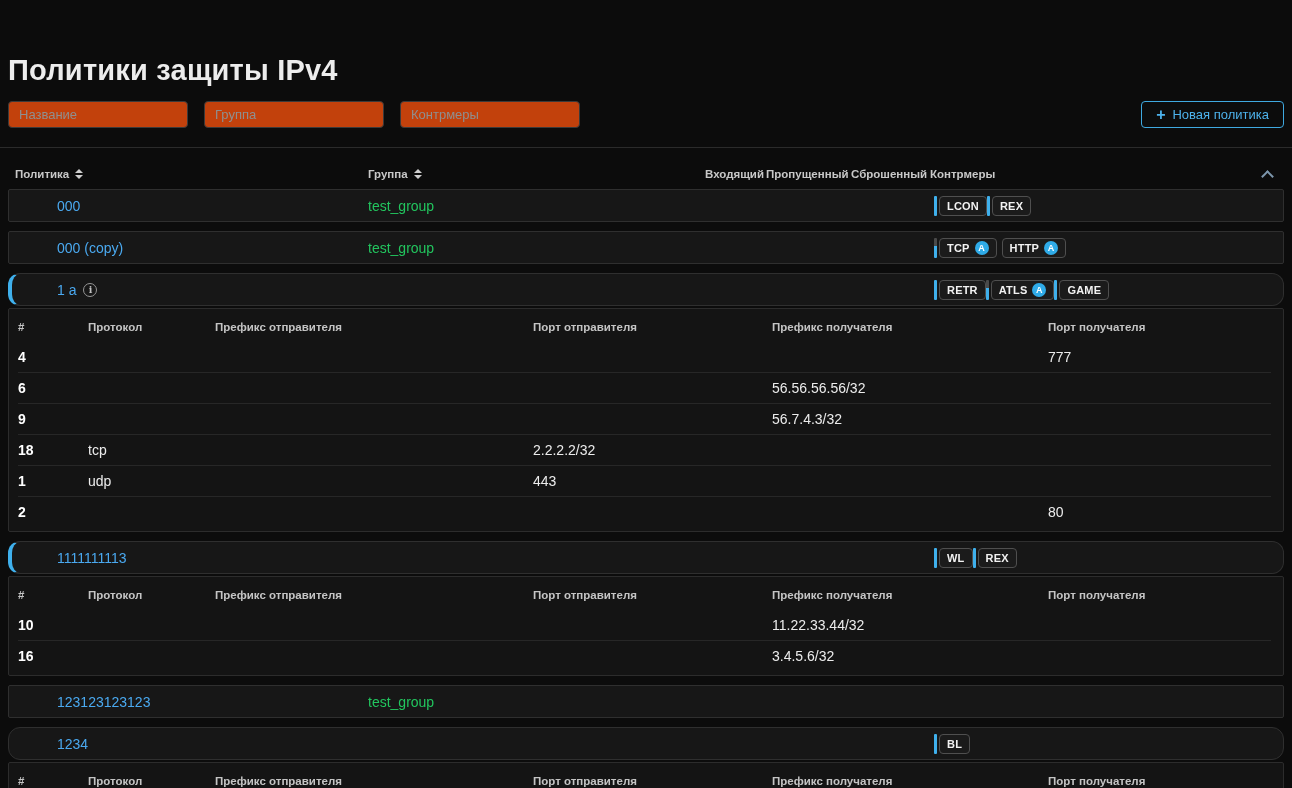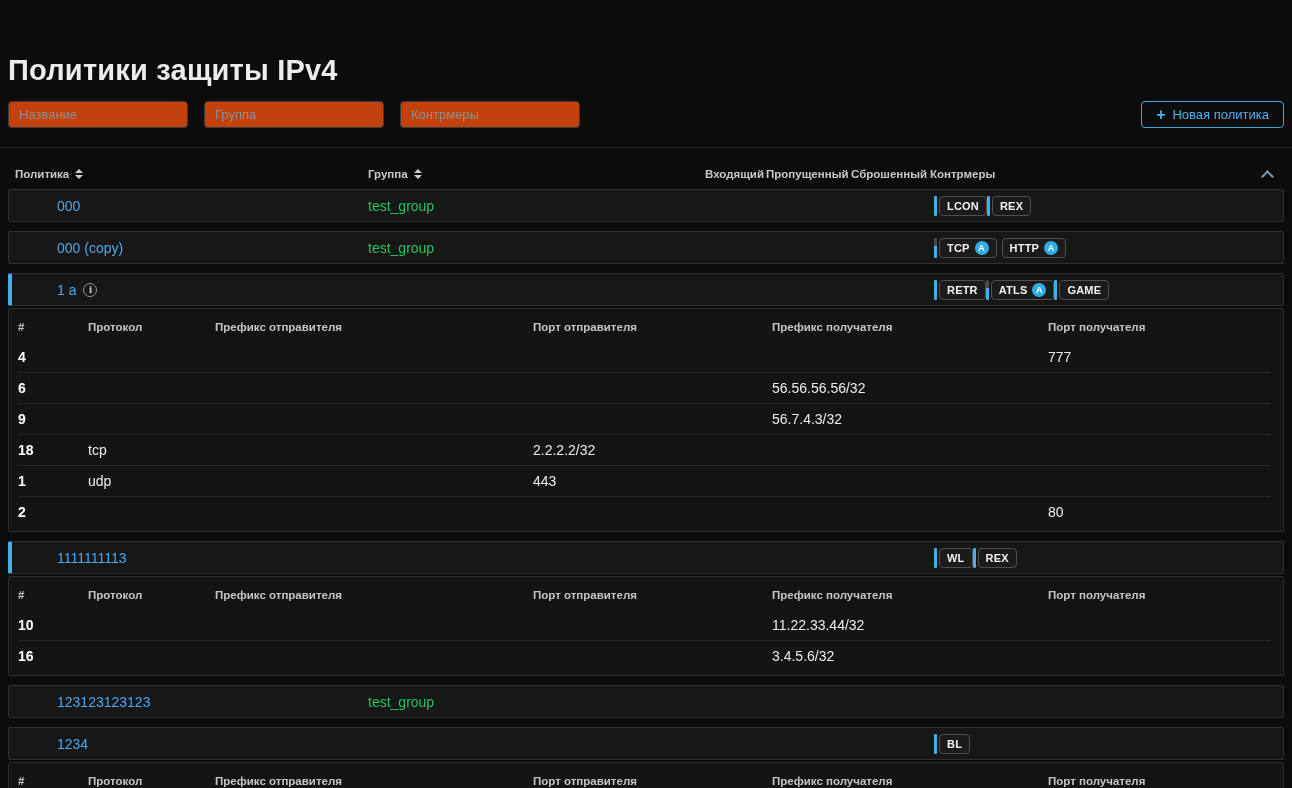--- a/index.html
+++ b/index.html
@@ -42,21 +42,21 @@
   .chev { position:absolute; right:12px; top:11px; width:9px; height:9px; cursor:pointer; }
   .chev::before { content:""; position:absolute; left:0; top:2px; width:7px; height:7px;
     border-top:2px solid #7d97ad; border-left:2px solid #7d97ad; transform:rotate(45deg); }
 
   .row-card {
     display:grid; grid-template-columns:353px 337px 61px 85px 79px 1fr;
     align-items:center; height:33px; background:#171717; border:1px solid #2f2f2f;
     border-radius:2px; padding:0 12px 0 6px; margin-bottom:9px; cursor:pointer;
   }
   .row-card.accent { border-left:4px solid #3fb0ec; padding-left:3px; }
-  .row-card.pre-sub { margin-bottom:2px; }
+  .row-card.pre-sub { margin-bottom:2px;border-radius:12px; }
   .policy-cell { display:flex; align-items:center; gap:7px; overflow:hidden;margin-left:42px; }
   .policy-link { color:#4aa9f0; font-size:14px; text-decoration:none; white-space:nowrap; }
   .group-val { font-size:14px; color:#22c55e; }
   .badges { display:flex; align-items:center; gap:0; padding-left:4px; }
   .badge { display:flex; align-items:stretch; }
   .badge .bar { width:3px; border-radius:1px; margin-right:2px; background:#3fb0ec; }
   .badge .bar.partial { background:linear-gradient(to bottom,#4a4a4a 0%,#4a4a4a 42%,#3fb0ec 42%,#3fb0ec 100%); }
   .badge .bar.none { background:transparent; }
   .badge .pill {
     display:flex; align-items:center; gap:5px; height:20px; padding:0 7px;

